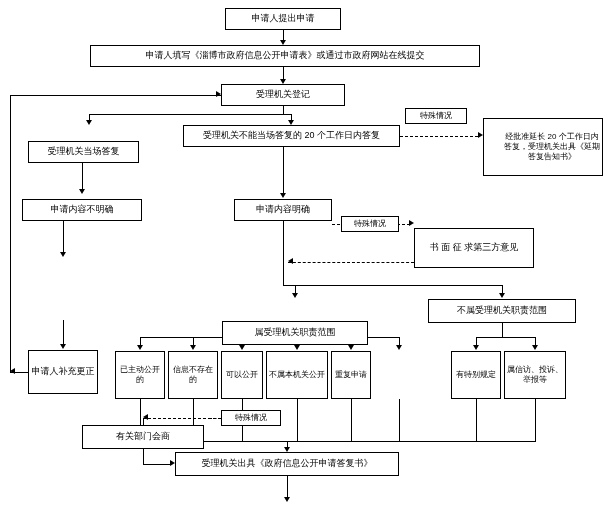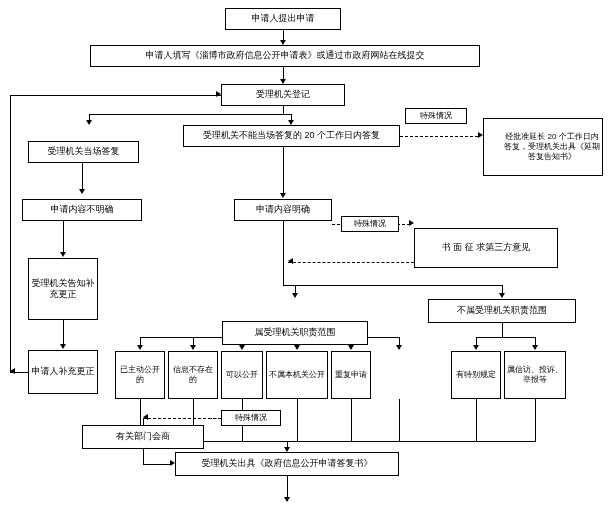--- a/index.html
+++ b/index.html
@@ -106,27 +106,24 @@
   </div>
 
   <div class="node" style="left:234px; top:199px; width:98px; height:22px;text-align:center;">
     <span>申请内容明确</span>
   </div>
 
   <div class="label" style="left:341px; top:216px; width:58px; height:16px;">
     <span>特殊情况</span>
   </div>
 
-  <div class="node" style="left:414px; top:228px; width:144px; height:40px;">
+  <div class="node" style="left:414px; top:228px; width:120px; height:40px;">
     <span>书 面 征 求第三方意见</span>
   </div>
 
-  <div class="node" style="left:28px; top:258px; width:70px; height:62px;">
-    <span>受理机关告知补充更正</span>
-  </div>
 
   <div class="node" style="left:28px; top:350px; width:70px; height:44px;">
     <span>申请人补充更正</span>
   </div>
 
   <div class="node" style="left:222px; top:299px; width:146px; height:24px;margin-top:22px;">
     <span>属受理机关职责范围</span>
   </div>
 
   <div class="node" style="left:428px; top:299px; width:148px; height:24px;">

